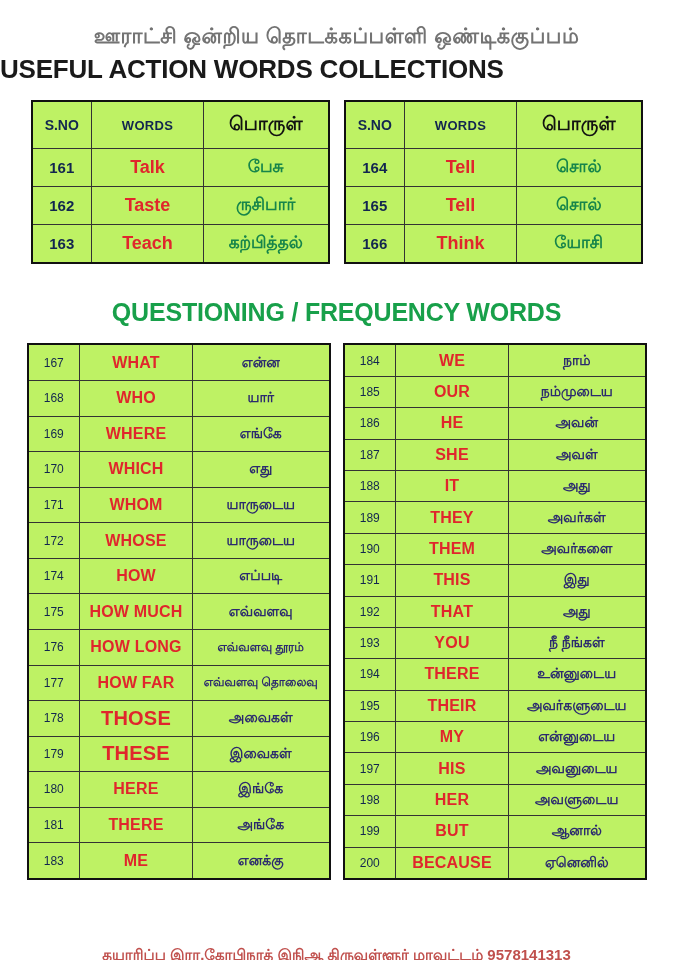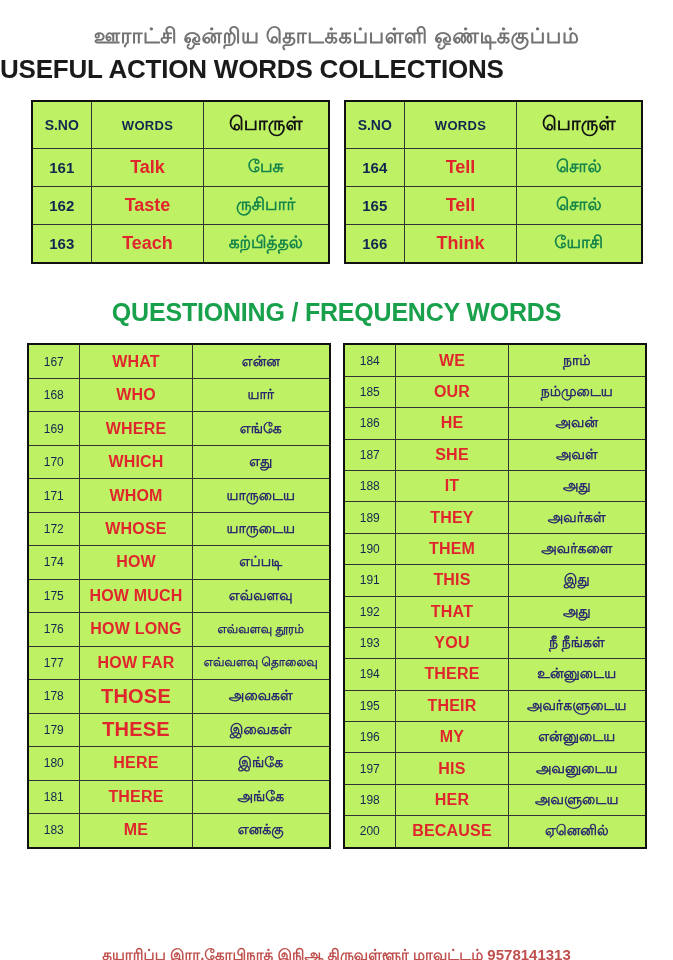--- a/index.html
+++ b/index.html
@@ -414,20 +414,25 @@
             <td class="m-sno">197</td>
             <td class="m-word">HIS</td>
             <td class="m-mean">அவனுடைய</td>
           </tr>
           <tr>
             <td class="m-sno">198</td>
             <td class="m-word">HER</td>
             <td class="m-mean">அவளுடைய</td>
           </tr>
           <tr>
+            <td class="m-sno">199</td>
+            <td class="m-word">BUT</td>
+            <td class="m-mean">ஆனால்</td>
+          </tr>
+          <tr>
             <td class="m-sno">200</td>
             <td class="m-word">BECAUSE</td>
             <td class="m-mean">ஏனெனில்</td>
           </tr>
         </tbody>
     </table>
   </div>
 
   <div class="footer">தயாரிப்பு இரா.கோபிநாத் இநிஆ திருவள்ளூர் மாவட்டம் 9578141313</div>
 

